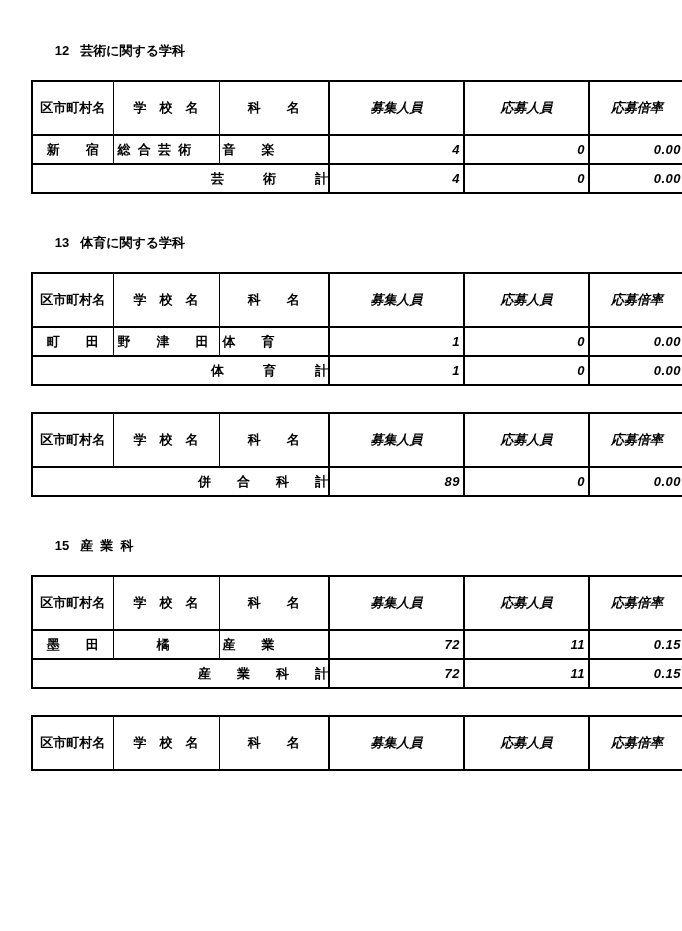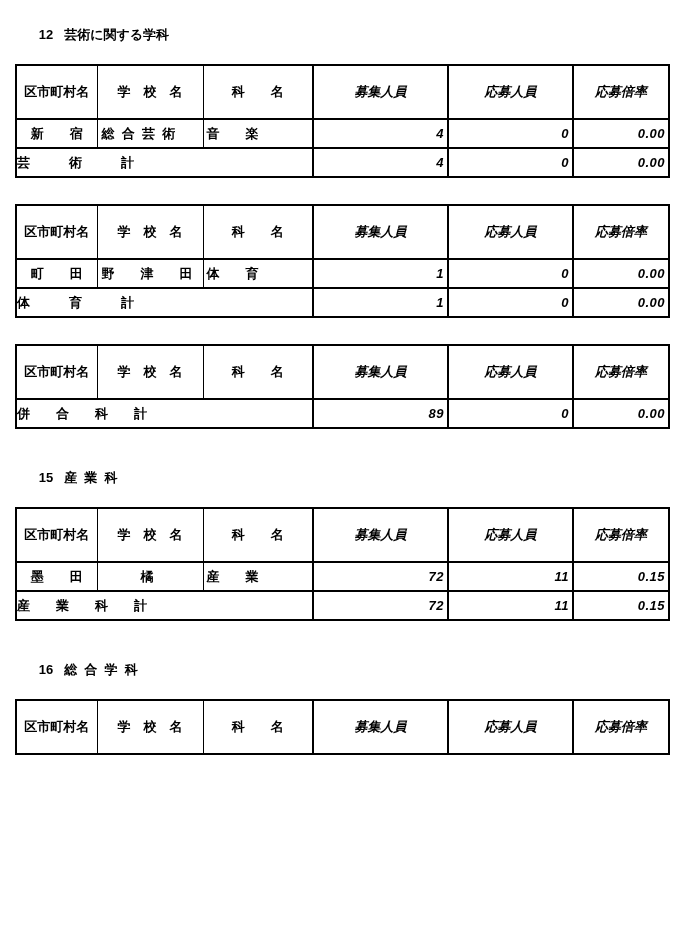--- a/index.html
+++ b/index.html
@@ -5,21 +5,21 @@
   html, body { margin: 0; padding: 0; background: #ffffff; }
   body {
     width: 682px; height: 931px;
     box-sizing: border-box;
     padding: 12px 14px 0 15px;
     font-family: "Liberation Sans", "DejaVu Sans", sans-serif;
     font-weight: bold;
     color: #000;
     overflow: hidden;
   }
-  .sec { margin: 0; }
+  .sec { margin: 16px; }
   .sec-title {
     font-size: 13px;
     line-height: 15px;
     margin: 0 0 7px 2px;
     white-space: pre;
   }
   .sec-num { margin-right: 11px; }
   table.tbl {
     border-collapse: collapse;
     table-layout: fixed;
@@ -48,21 +48,21 @@
   .c-school, .c-dept { text-align: left; }
   .c-school .pre { padding-left: 4px; }
   .c-dept .pre { padding-left: 3px; }
   .pre { white-space: pre; display: inline-block; }
   .c-num {
     text-align: right;
     padding-right: 3px !important;
     font-size: 12px;
     letter-spacing: 0.5px;
   }
-  .c-total { text-align: left; white-space: pre; font-family: Liberation Serif, serif; }
+  .c-total { text-align: right; white-space: pre; font-family: Liberation Serif, serif; }
 </style>
 </head>
 <body>
 
 <div id="page">
   <div id="sections-root">
       <section class="sec">
     <div class="sec-title">
       <span class="sec-num">12</span><span class="sec-text">芸術に関する学科</span>
     </div>
@@ -98,20 +98,23 @@
             <tr class="total-row">
           <td class="c-total" colspan="3">芸　　　術　　　計</td>
           <td class="c-num bl2">4</td>
           <td class="c-num bl2">0</td>
           <td class="c-num bl2">0.00</td>
         </tr>
       </tbody>
     </table>
   </section>
       <section class="sec">
+    <div class="sec-title">
+      <span class="sec-num">13</span><span class="sec-text">体育に関する学科</span>
+    </div>
     <table class="tbl">
       <colgroup>
         <col style="width:81px">
             <col style="width:106px">
             <col style="width:110px">
         <col style="width:135px">
             <col style="width:125px">
             <col style="width:96px">
       </colgroup>
       <thead>
@@ -210,23 +213,20 @@
             <tr class="total-row">
           <td class="c-total" colspan="3">産　　業　　科　　計</td>
           <td class="c-num bl2">72</td>
           <td class="c-num bl2">11</td>
           <td class="c-num bl2">0.15</td>
         </tr>
       </tbody>
     </table>
   </section>
       <section class="sec">
-    <div class="sec-title">
-      <span class="sec-num">16</span><span class="sec-text">総  合  学  科</span>
-    </div>
     <table class="tbl">
       <colgroup>
         <col style="width:81px">
             <col style="width:106px">
             <col style="width:110px">
         <col style="width:135px">
             <col style="width:125px">
             <col style="width:96px">
       </colgroup>
       <thead>

